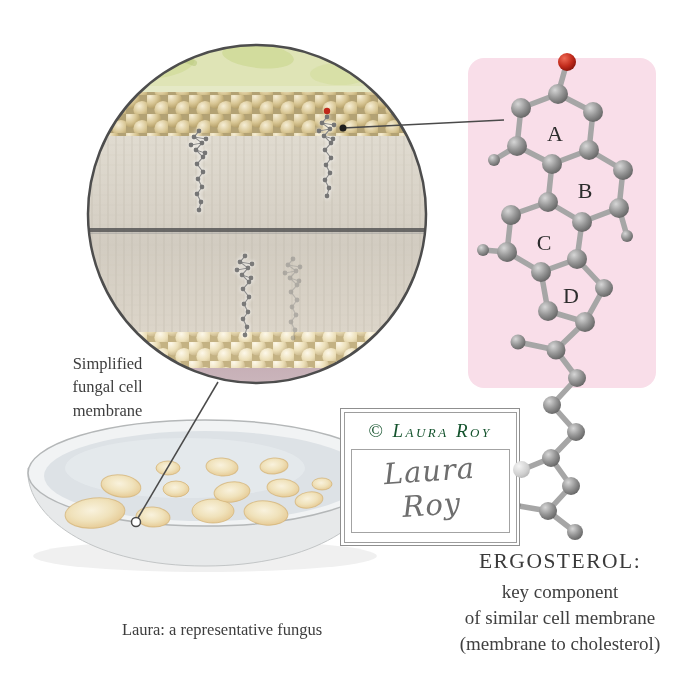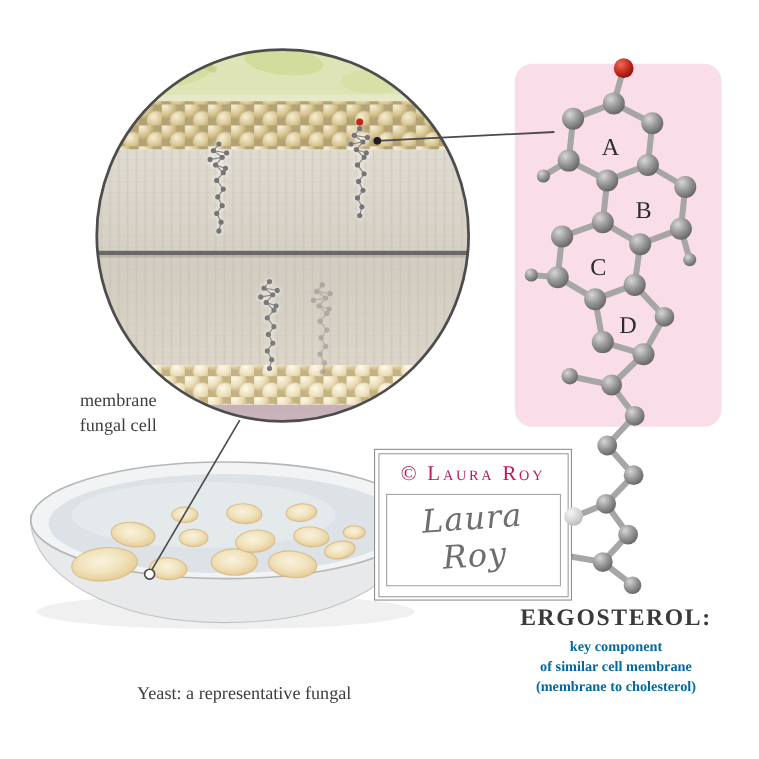--- a/index.html
+++ b/index.html
@@ -2,27 +2,27 @@
 <html><head>
 <meta charset="utf-8">
 <style>
   html,body{margin:0;padding:0;background:#ffffff;}
   .canvas{position:relative;width:690px;height:690px;background:#fff;overflow:hidden;
           font-family:"Liberation Serif","DejaVu Serif",serif;color:#3c3c3c;}
   .scene{position:absolute;left:0;top:0;z-index:1;}
   .caption{position:absolute;z-index:2;text-align:center;}
   .membrane-caption{left:40px;top:352px;width:135px;font-size:16.5px;line-height:1.42;color:#3d3d3d;}
   .dish-caption{left:77px;top:620px;width:290px;font-size:16.5px;color:#3d3d3d;}
-  .ergo{left:443px;top:549px;width:234px;font-weight:bold;}
+  .ergo{left:443px;top:549px;width:234px;}
   .ergo-title{font-size:21.5px;letter-spacing:1.5px;color:#3a3a3a;margin-bottom:5px;}
-  .ergo-line{font-size:13px;line-height:1.38;color:#0369a1;}
+  .ergo-line{font-size:19px;line-height:1.38;color:#404040;}
   .watermark{position:absolute;left:340px;top:408px;width:180px;z-index:2;background:#fff;
              border:1.5px solid #8f8f8f;padding:2.5px;box-sizing:border-box;}
   .wm-inner{border:1px solid #9d9d9d;padding:7px 6px 9px;text-align:center;}
-  .wm-copy{font-variant:small-caps;letter-spacing:2.5px;font-size:19px;color:#be185d;white-space:nowrap;}
+  .wm-copy{font-variant:small-caps;letter-spacing:2.5px;font-size:19px;color:#14532d;white-space:nowrap;font-style:italic;}
   .wm-sigbox{margin-top:7px;border:1px solid #a3a3a3;padding:4px 6px 10px;}
   .sig{display:inline-block;font-style:italic;font-size:29px;color:#6e6e6e;
        transform:rotate(-4deg);font-family:"DejaVu Serif",serif;letter-spacing:1px;}
   .pale-atom{position:absolute;left:513px;top:461px;width:17px;height:17px;border-radius:50%;z-index:3;
              background:radial-gradient(circle at 35% 30%,#f4f4f4,#cfcfcf 55%,#9f9f9f);}
 </style>
 </head>
 <body>
 
 <div class="canvas">
@@ -218,25 +218,26 @@
       <g fill="#2d2d2d" font-size="22" text-anchor="middle" font-family="Liberation Serif, DejaVu Serif, serif">
         <text x="555" y="136" dominant-baseline="middle">A</text>
         <text x="585" y="193" dominant-baseline="middle">B</text>
         <text x="544" y="245" dominant-baseline="middle">C</text>
         <text x="571" y="298" dominant-baseline="middle">D</text>
       </g>
     </g>
   </svg>
 
   <div class="caption membrane-caption">
+    <div>Simplified</div>
+    <div>fungal cell</div>
     <div>membrane</div>
-    <div>fungal cell</div>
   </div>
 
-  <div class="caption dish-caption">Yeast: a representative fungal</div>
+  <div class="caption dish-caption">Laura: a representative fungus</div>
 
   <div class="caption ergo">
     <div class="ergo-title">ERGOSTEROL:</div>
     <div class="ergo-line">key component</div>
     <div class="ergo-line">of similar cell membrane</div>
     <div class="ergo-line">(membrane to cholesterol)</div>
   </div>
 
   <div class="watermark">
     <div class="wm-inner">

